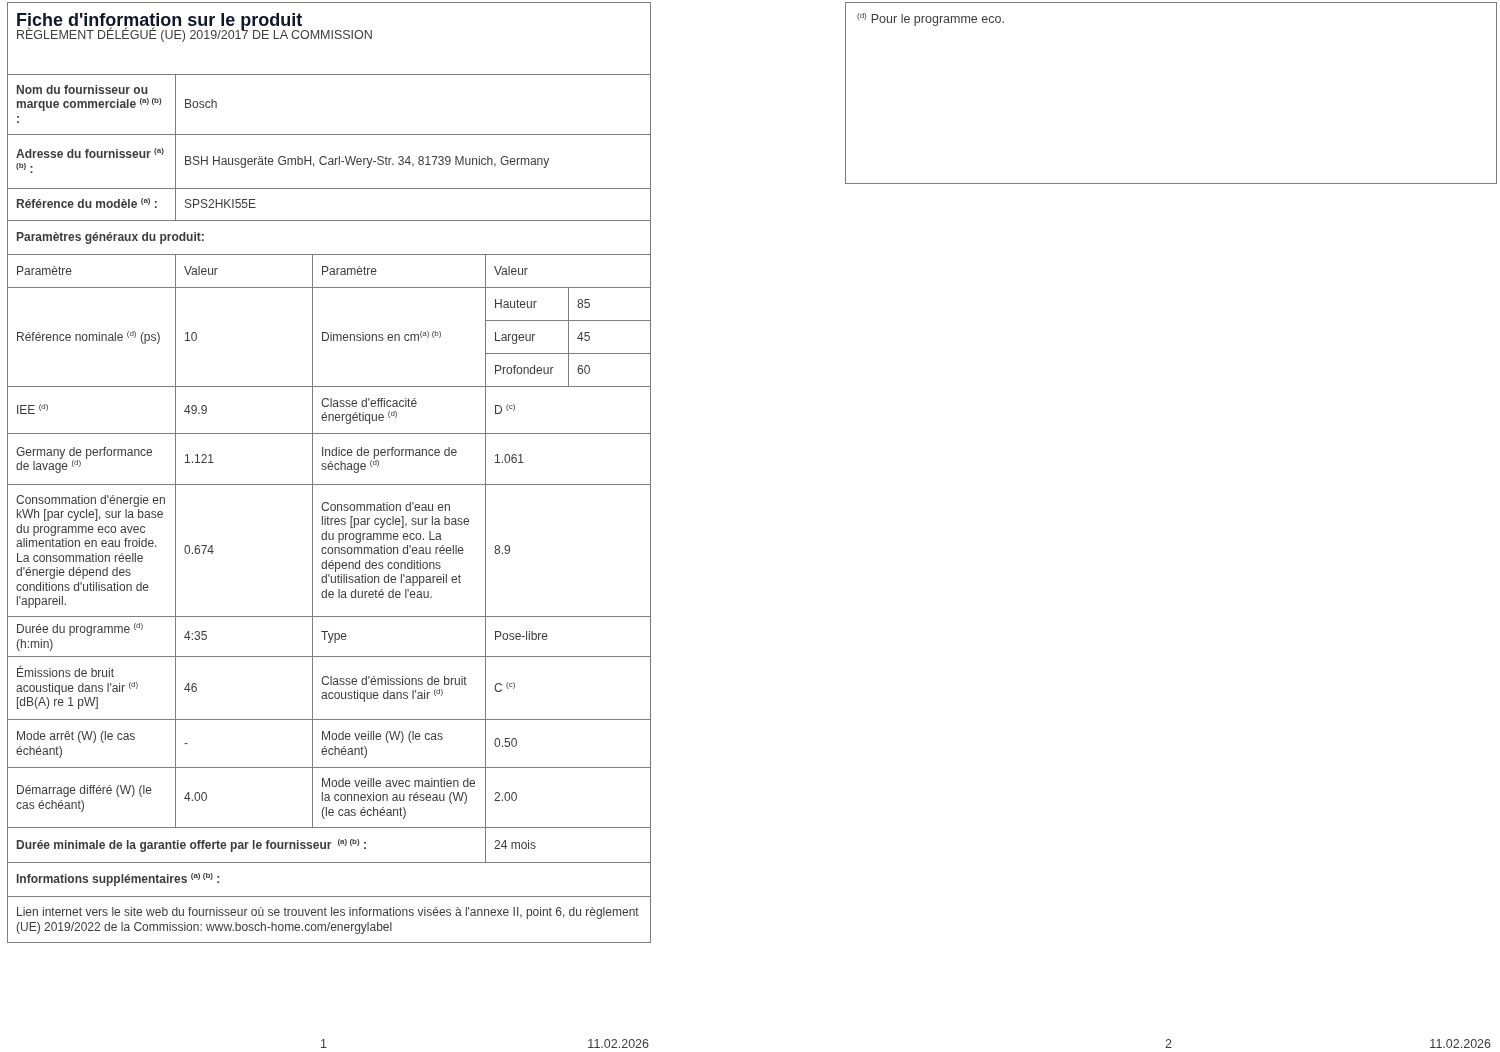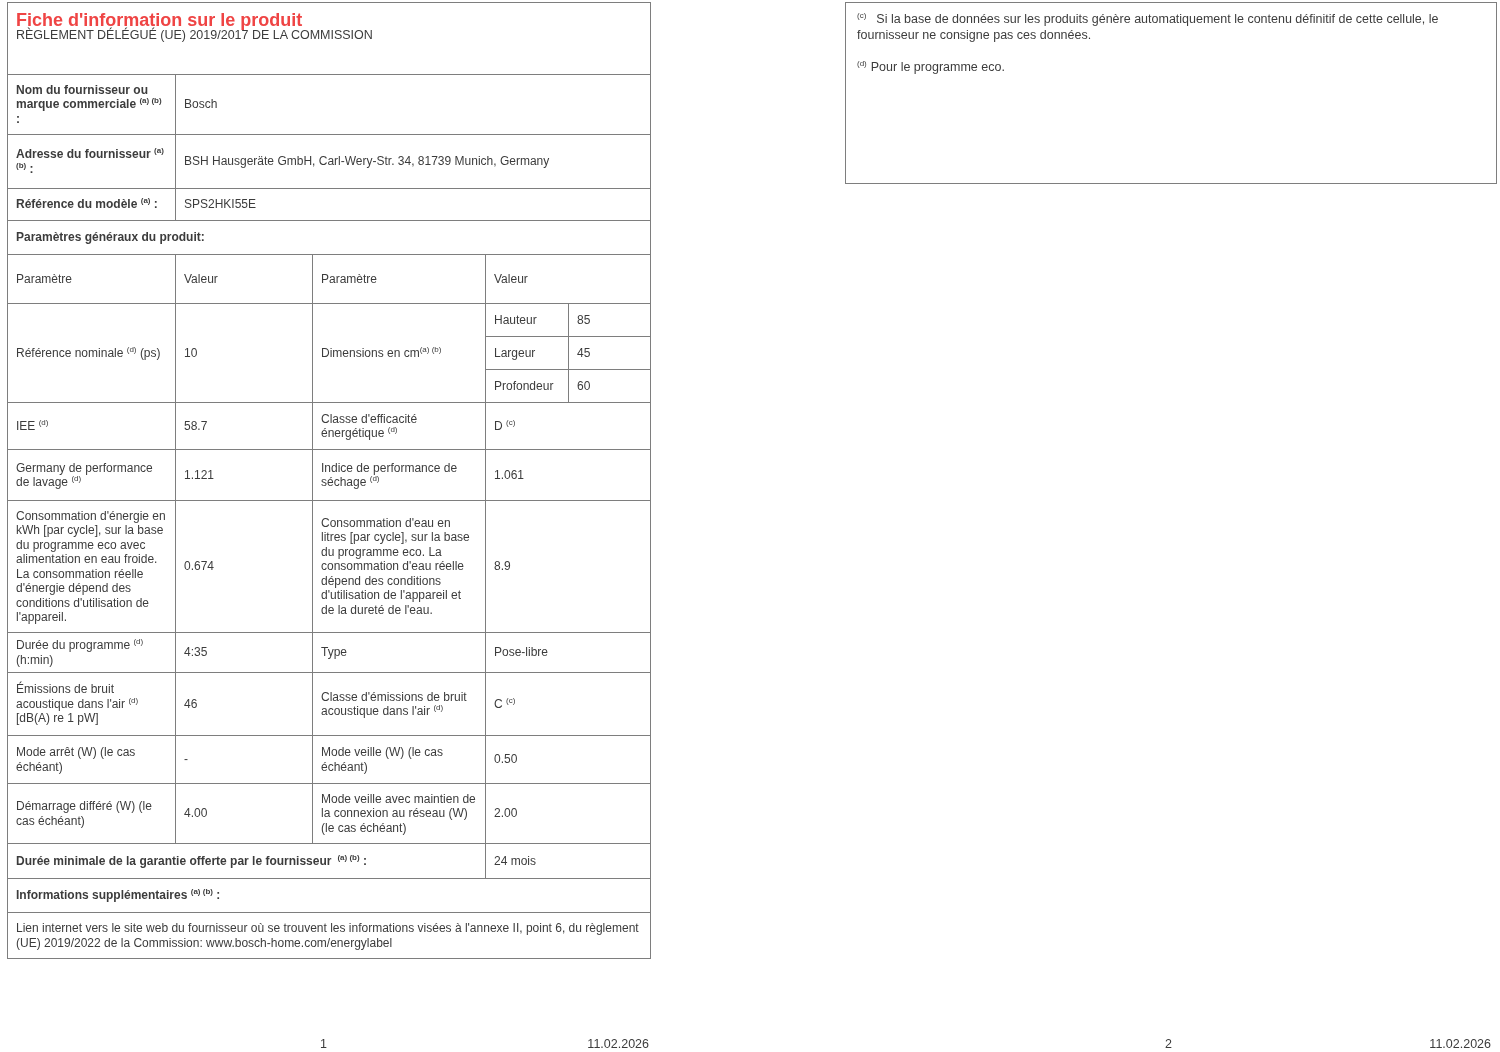--- a/index.html
+++ b/index.html
@@ -28,21 +28,21 @@
     word-wrap: break-word;
   }
   .b { font-weight: bold; }
   .c { text-align: left; }
   sup {
     font-size: 8px;
     line-height: 0;
     vertical-align: super;
     letter-spacing: 0;
   }
-  .doc-title { font-size: 18px; font-weight: bold; color: #ef4444; }
+  .doc-title { font-size: 18px; font-weight: bold; color: #0f172a; }
   .doc-subtitle { font-size: 12.5px; margin-top: 0; }
   .gap-sup { margin-left: 6px; }
 
   
   .footnotes {
     position: absolute; left: 845px; top: 2px;
     width: 652px; height: 182px;
     box-sizing: border-box;
     border: 1px solid #7e7e7e;
     padding: 9px 11px 0 11px;
@@ -92,21 +92,21 @@
 
   <tr style="height:32px">
     <td class="b"><span>Référence du modèle</span> <sup>(a)</sup> <span>:</span></td>
     <td colspan="4">SPS2HKI55E</td>
   </tr>
 
   <tr style="height:34px">
     <td colspan="5" class="b">Paramètres généraux du produit:</td>
   </tr>
 
-  <tr style="height:49px">
+  <tr style="height:33px">
     <td>Paramètre</td>
     <td class="c">Valeur</td>
     <td>Paramètre</td>
     <td colspan="2" class="c">Valeur</td>
   </tr>
 
   <tr style="height:33px">
     <td rowspan="3"><span>Référence nominale</span> <sup>(d)</sup> <span>(ps)</span></td>
     <td rowspan="3" class="c">10</td>
     <td rowspan="3"><span>Dimensions en cm</span><sup>(a) (b)</sup></td>
@@ -117,21 +117,21 @@
     <td class="c">Largeur</td>
     <td class="c">45</td>
   </tr>
   <tr style="height:33px">
     <td class="c">Profondeur</td>
     <td class="c">60</td>
   </tr>
 
   <tr style="height:47px">
     <td><span>IEE</span> <sup>(d)</sup></td>
-    <td class="c">58.7</td>
+    <td class="c">49.9</td>
     <td><span>Classe d'efficacité énergétique</span> <sup>(d)</sup></td>
     <td colspan="2" class="c"><span>D</span> <sup>(c)</sup></td>
   </tr>
 
   <tr style="height:51px">
     <td><span>Germany de performance de lavage</span> <sup>(d)</sup></td>
     <td class="c">1.121</td>
     <td><span>Indice de performance de séchage</span> <sup>(d)</sup></td>
     <td colspan="2" class="c">1.061</td>
   </tr>
@@ -180,20 +180,19 @@
     <td colspan="5" class="b"><span>Informations supplémentaires</span> <sup>(a) (b)</sup> <span>:</span></td>
   </tr>
 
   <tr style="height:46px">
     <td colspan="5">Lien internet vers le site web du fournisseur où se trouvent les informations visées à l'annexe II, point 6, du règlement (UE) 2019/2022 de la Commission: www.bosch-home.com/energylabel</td>
   </tr>
 </tbody>
   </table>
 
 <div class="footnotes">
-  <p><sup>(c)</sup><span>Si la base de données sur les produits génère automatiquement le contenu définitif de cette cellule, le fournisseur ne consigne pas ces données.</span></p>
   <p class="tight"><sup>(d)</sup><span>Pour le programme eco.</span></p>
 </div>
 
 <div class="footer-item f1-num">1</div>
 <div class="footer-item f1-date">11.02.2026</div>
 <div class="footer-item f2-num">2</div>
 <div class="footer-item f2-date">11.02.2026</div>
 
 </body></html>

